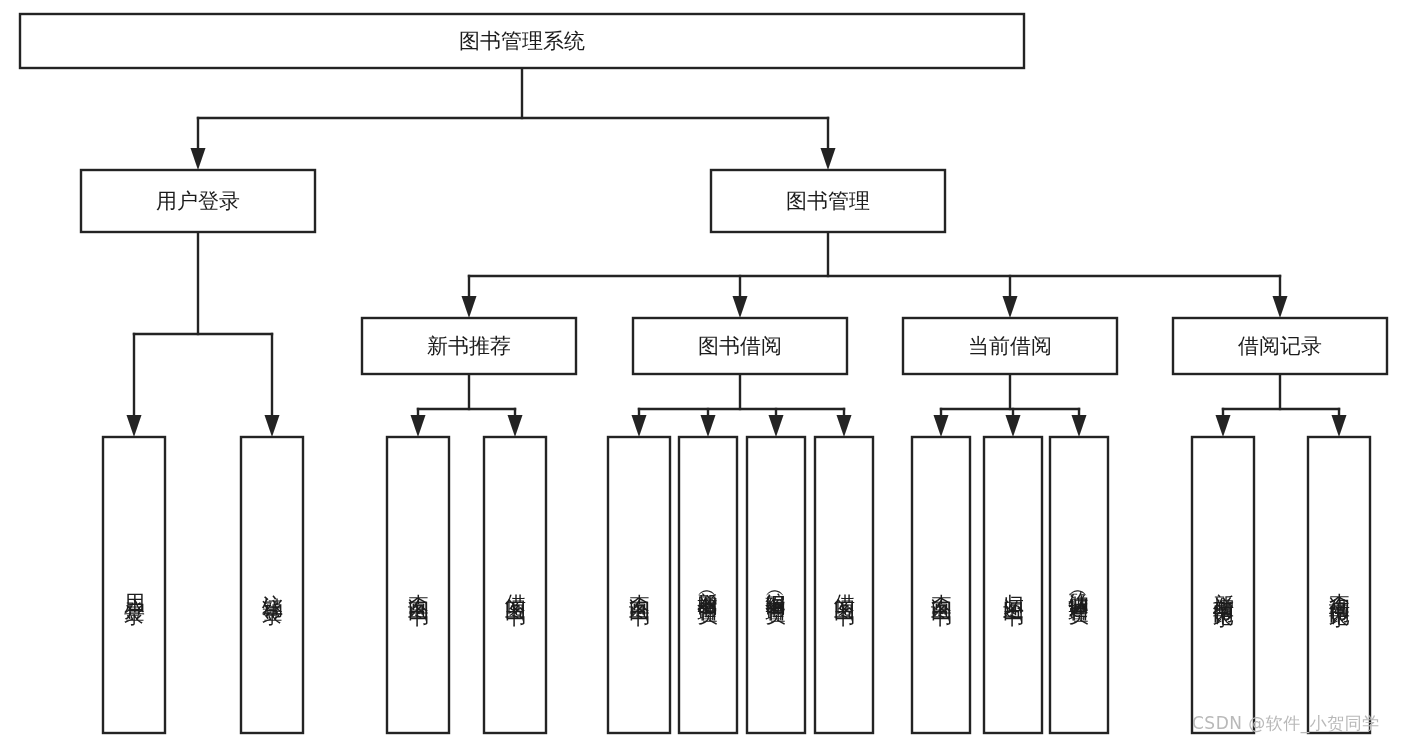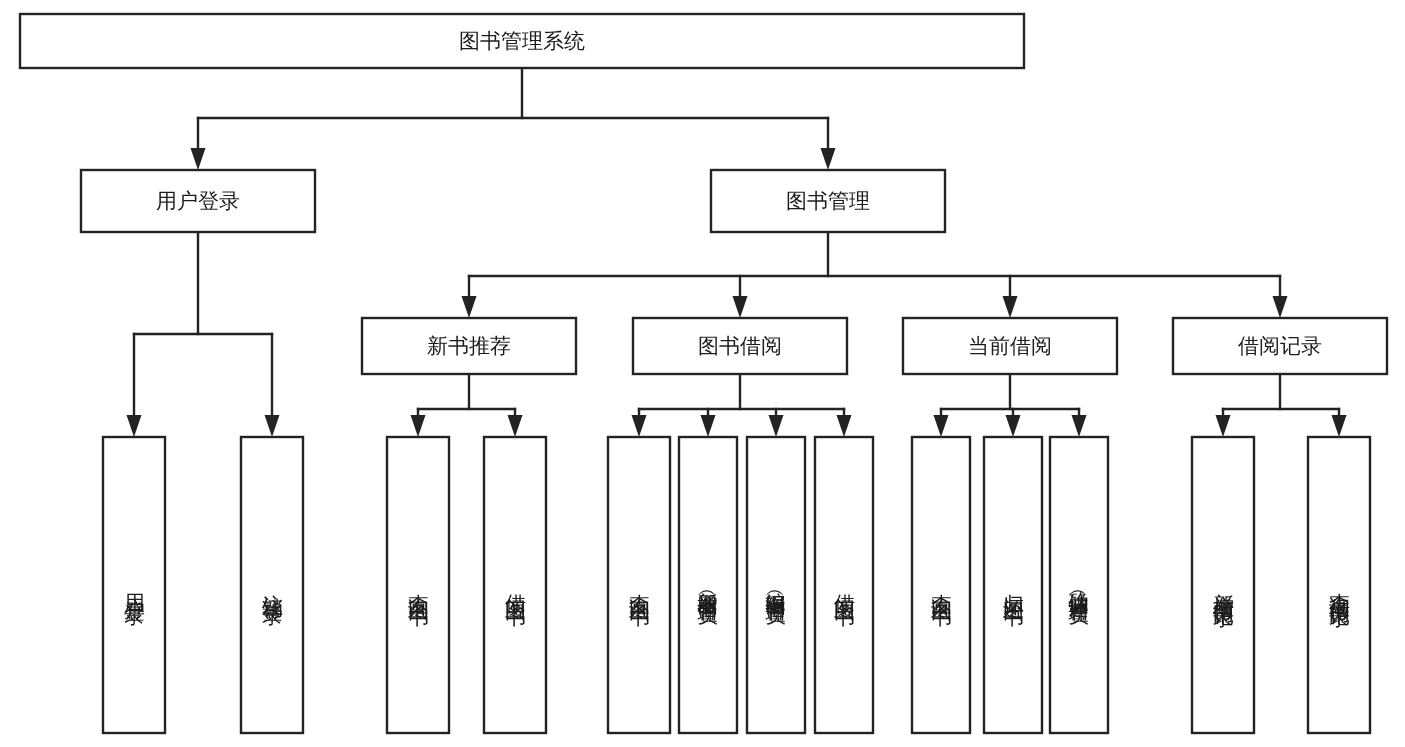--- a/index.html
+++ b/index.html
@@ -202,13 +202,14 @@
       <div class="vert-label-wrap" style="left: 1050px; top: 437px; width: 58px; height: 296px;">
         <span class="vert-label" style="font-size: 20px; letter-spacing: 2px;">确认归还（管理员）</span>
       </div>
       <div class="vert-label-wrap" style="left: 1192px; top: 437px; width: 62px; height: 296px;">
         <span class="vert-label" style="font-size: 21px; letter-spacing: 3px;">新增借阅记录</span>
       </div>
       <div class="vert-label-wrap" style="left: 1308px; top: 437px; width: 62px; height: 296px;">
         <span class="vert-label" style="font-size: 21px; letter-spacing: 3px;">查询借阅记录</span>
       </div>
     </div>
+  <div class="watermark" style="left: 1192px; top: 712px;">CSDN @软件_小贺同学</div>
 </div>
 
 </body></html>

